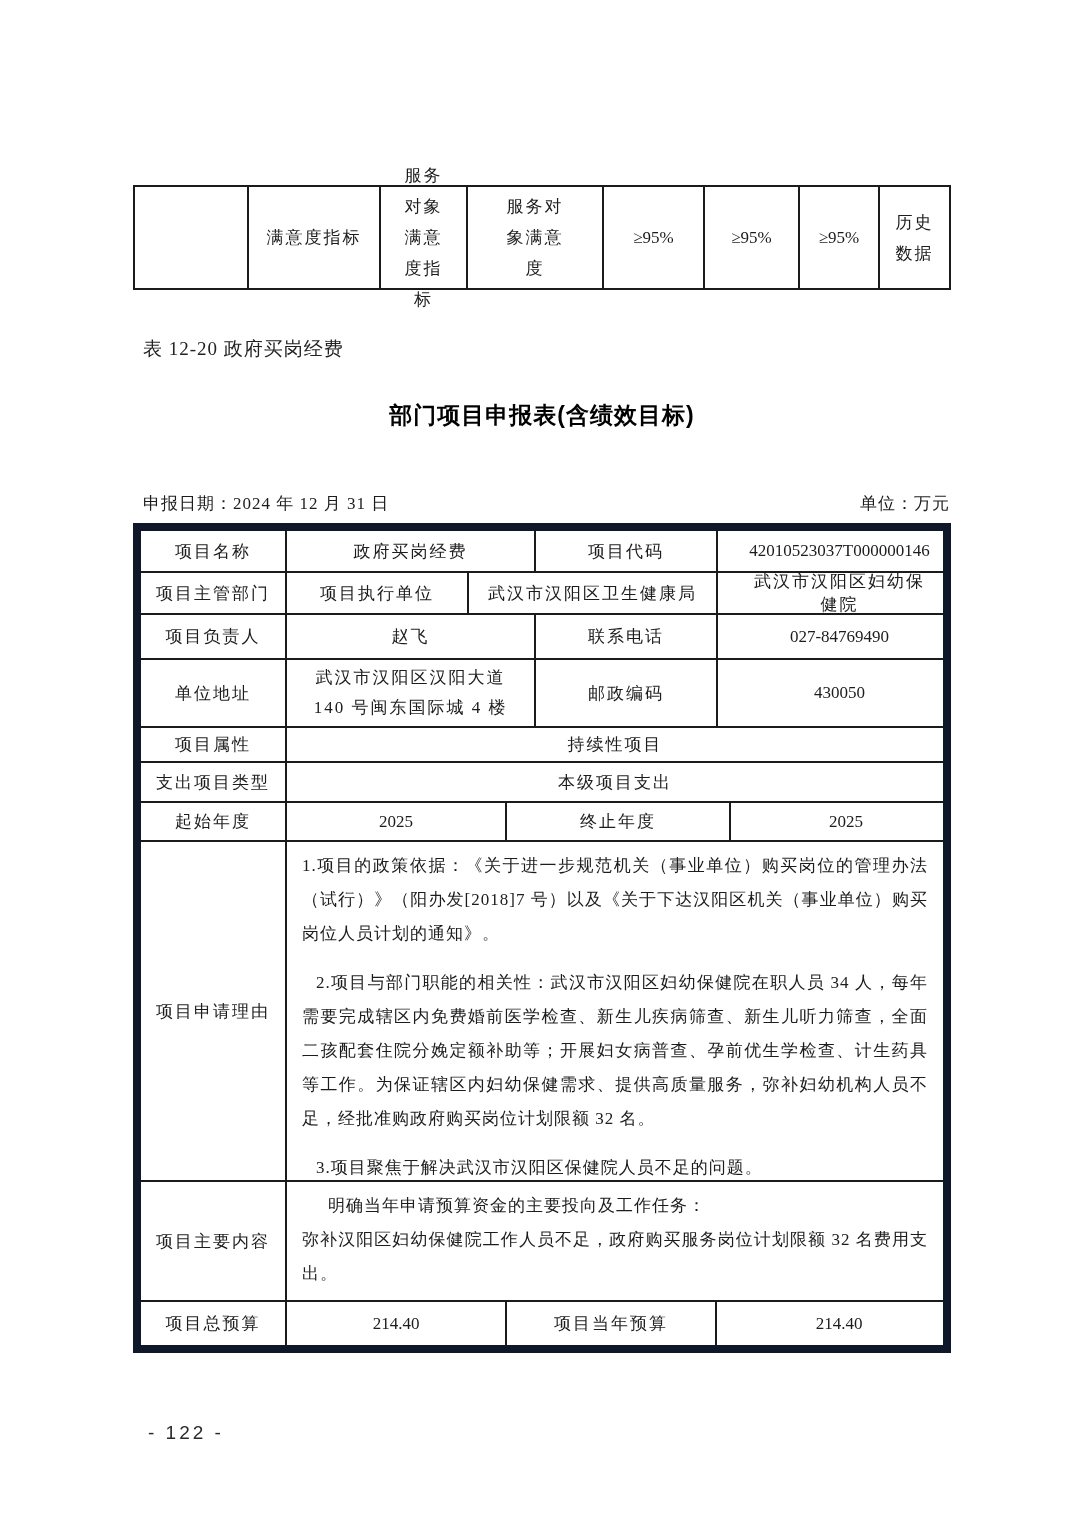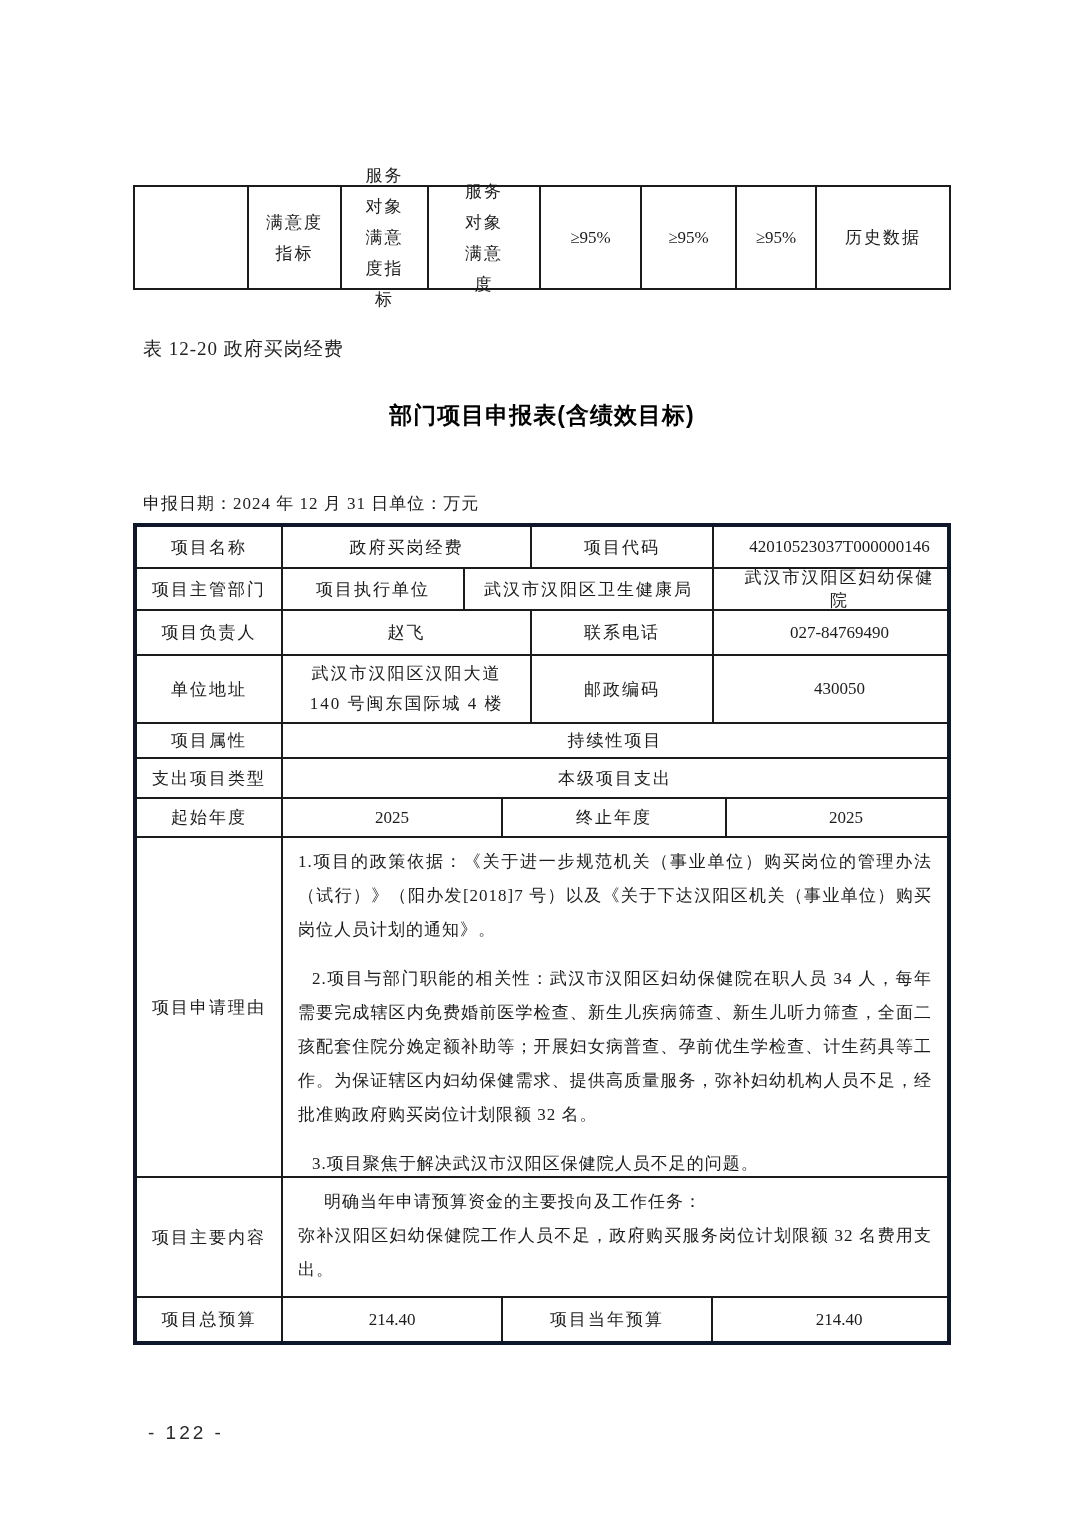--- a/index.html
+++ b/index.html
@@ -29,23 +29,23 @@
     box-sizing: border-box;
     border-left: 2px solid #1b1b1b;
     display: flex;
     align-items: center;
     justify-content: center;
     text-align: center;
     padding: 0 8px;
   }
   .top-table .cell:first-child { border-left: none; }
   .top-table .c0 { width: 112px; }
-  .top-table .c1 { width: 93px; }
+  .top-table .c1 { width: 132px; }
   .top-table .c2 { width: 87px; padding: 0 15px; }
-  .top-table .c3 { width: 112px; padding: 0 30px; }
+  .top-table .c3 { width: 136px; padding: 0 30px; }
   .top-table .c4 { width: 101px; letter-spacing: 0; }
   .top-table .c5 { width: 95px;  letter-spacing: 0; }
   .top-table .c6 { width: 80px;  letter-spacing: 0; }
   .top-table .c7 { flex: 1; padding: 0 9px; }
 
   
   .caption {
     position: absolute;
     left: 143px; top: 336px;
     font-size: 19px;
@@ -61,31 +61,31 @@
     font-weight: 700;
     font-size: 23px;
     color: #000;
     letter-spacing: 1px;
   }
   .date-row {
     position: absolute;
     left: 143px; top: 492px;
     width: 807px;
     display: flex;
-    justify-content: flex-start;
+    justify-content: space-between;
     font-size: 17px;
     letter-spacing: 1px;
   }
 
   
   .main-table {
     position: absolute;
     left: 133px; top: 523px;
     width: 818px;
-    border: 4px solid #0f172a;
+    border: 8px solid #0f172a;
     box-sizing: border-box;
     font-size: 17px;
   }
   .trow {
     display: flex;
     border-top: 2px solid #1b1b1b;
     box-sizing: border-box;
   }
   .trow:first-child { border-top: none; }
   .tcell {

